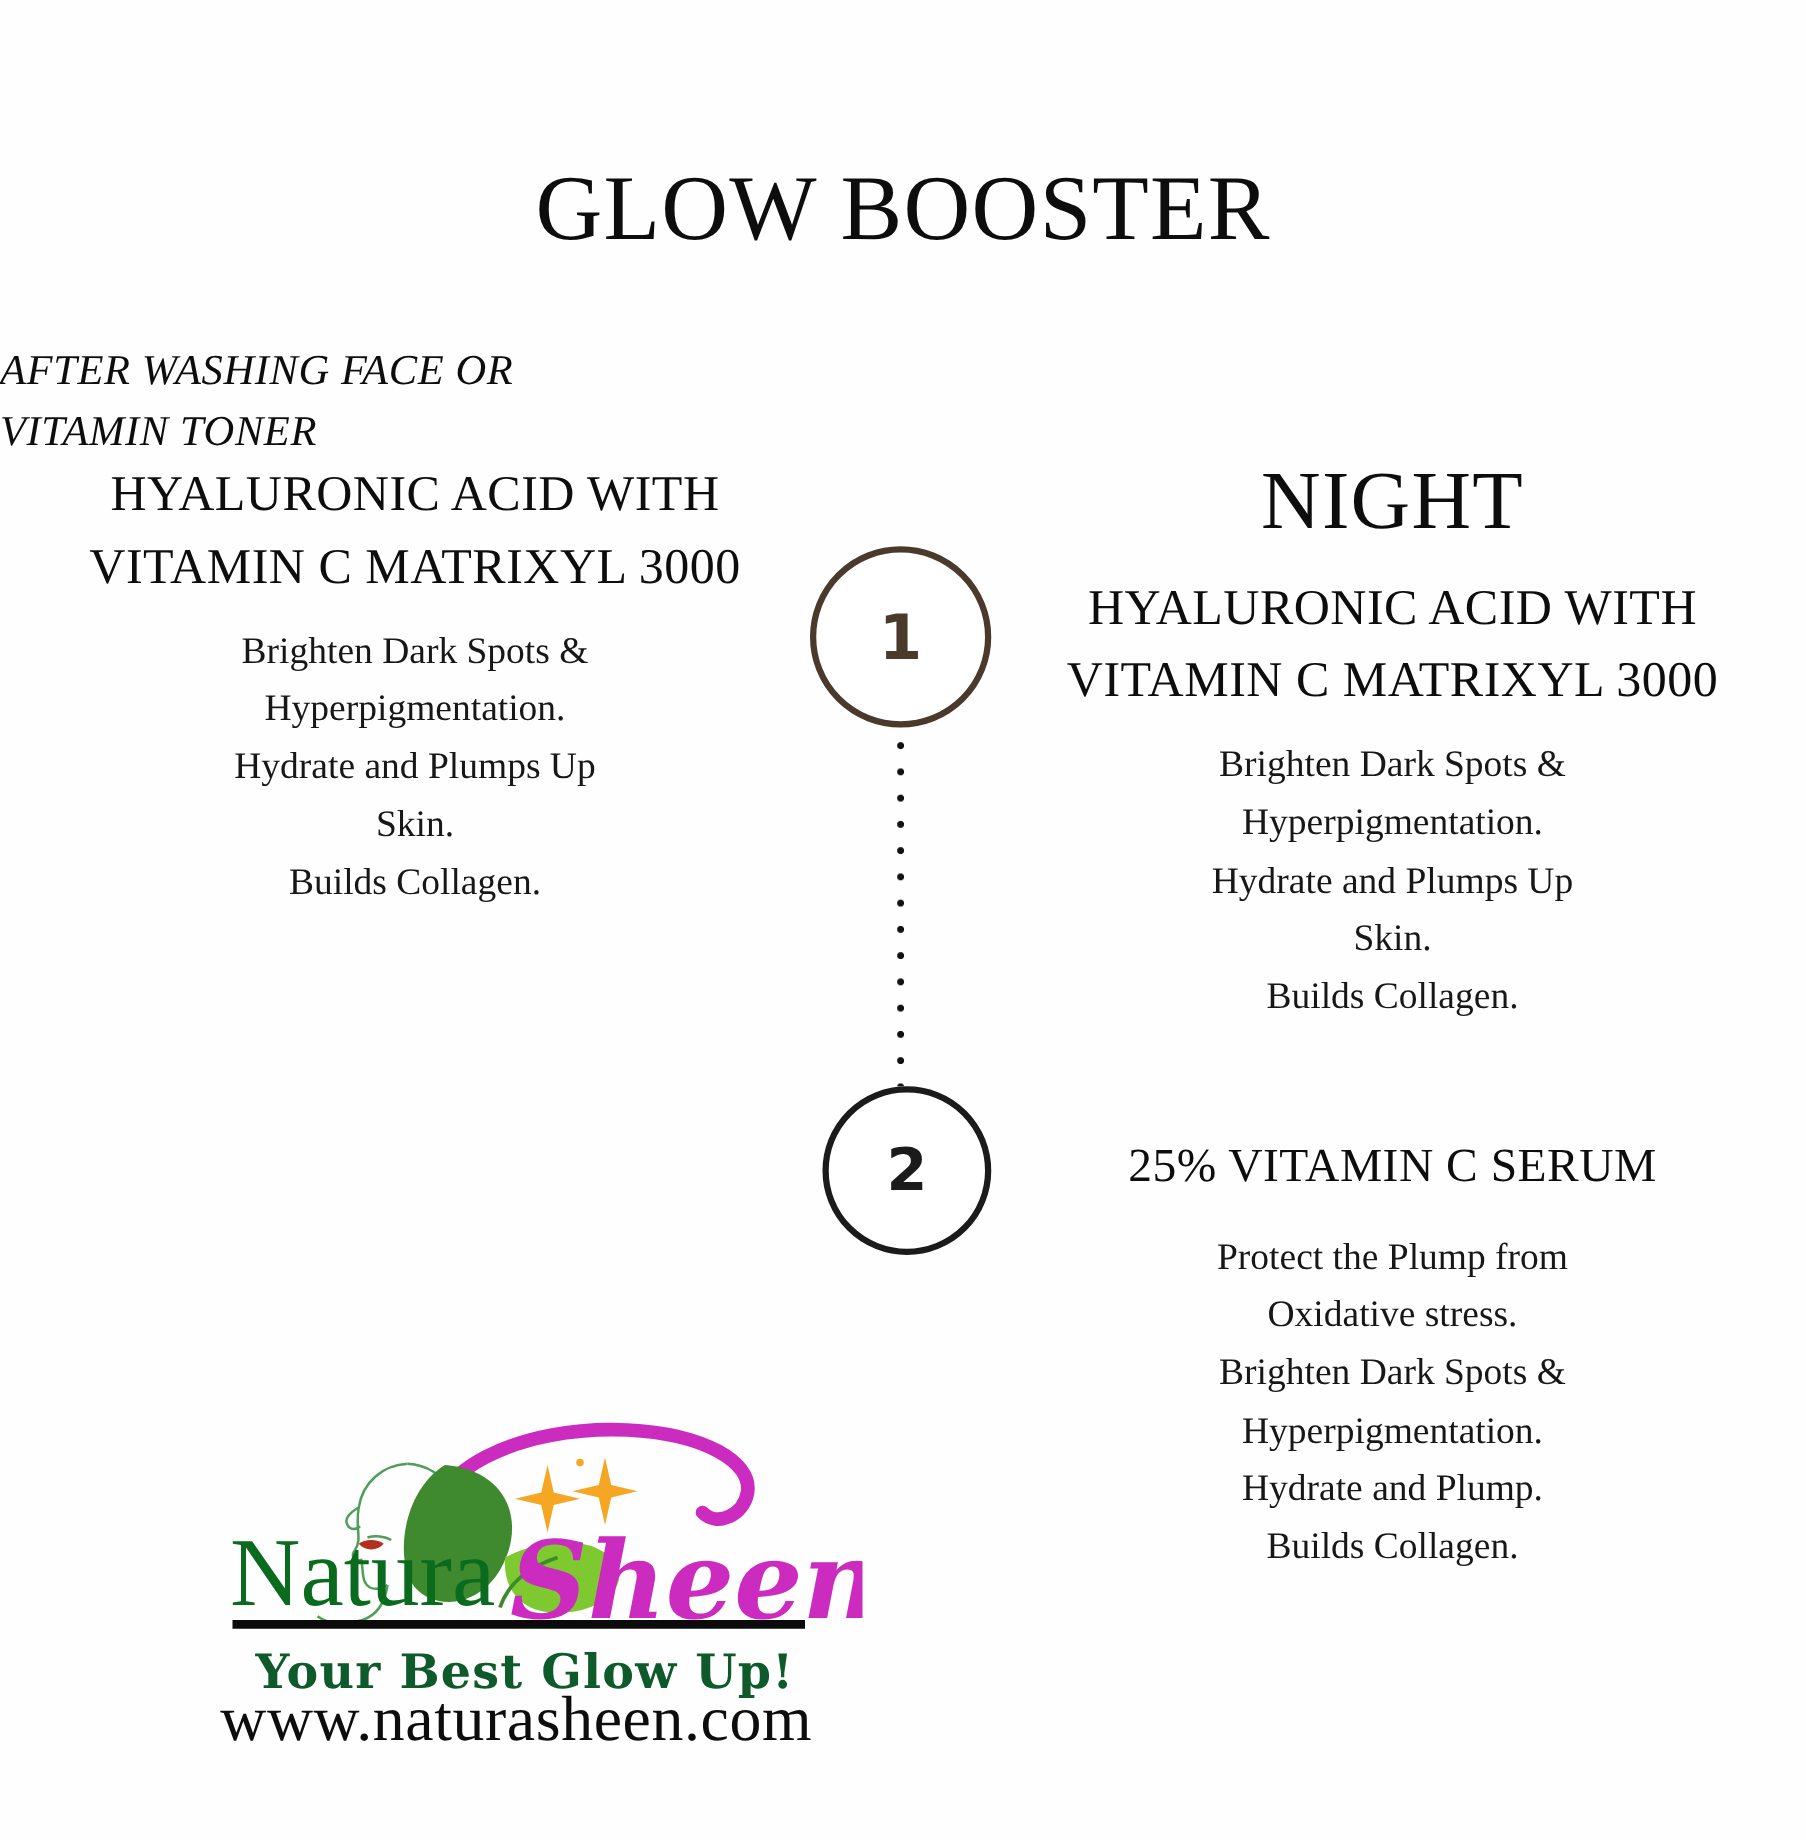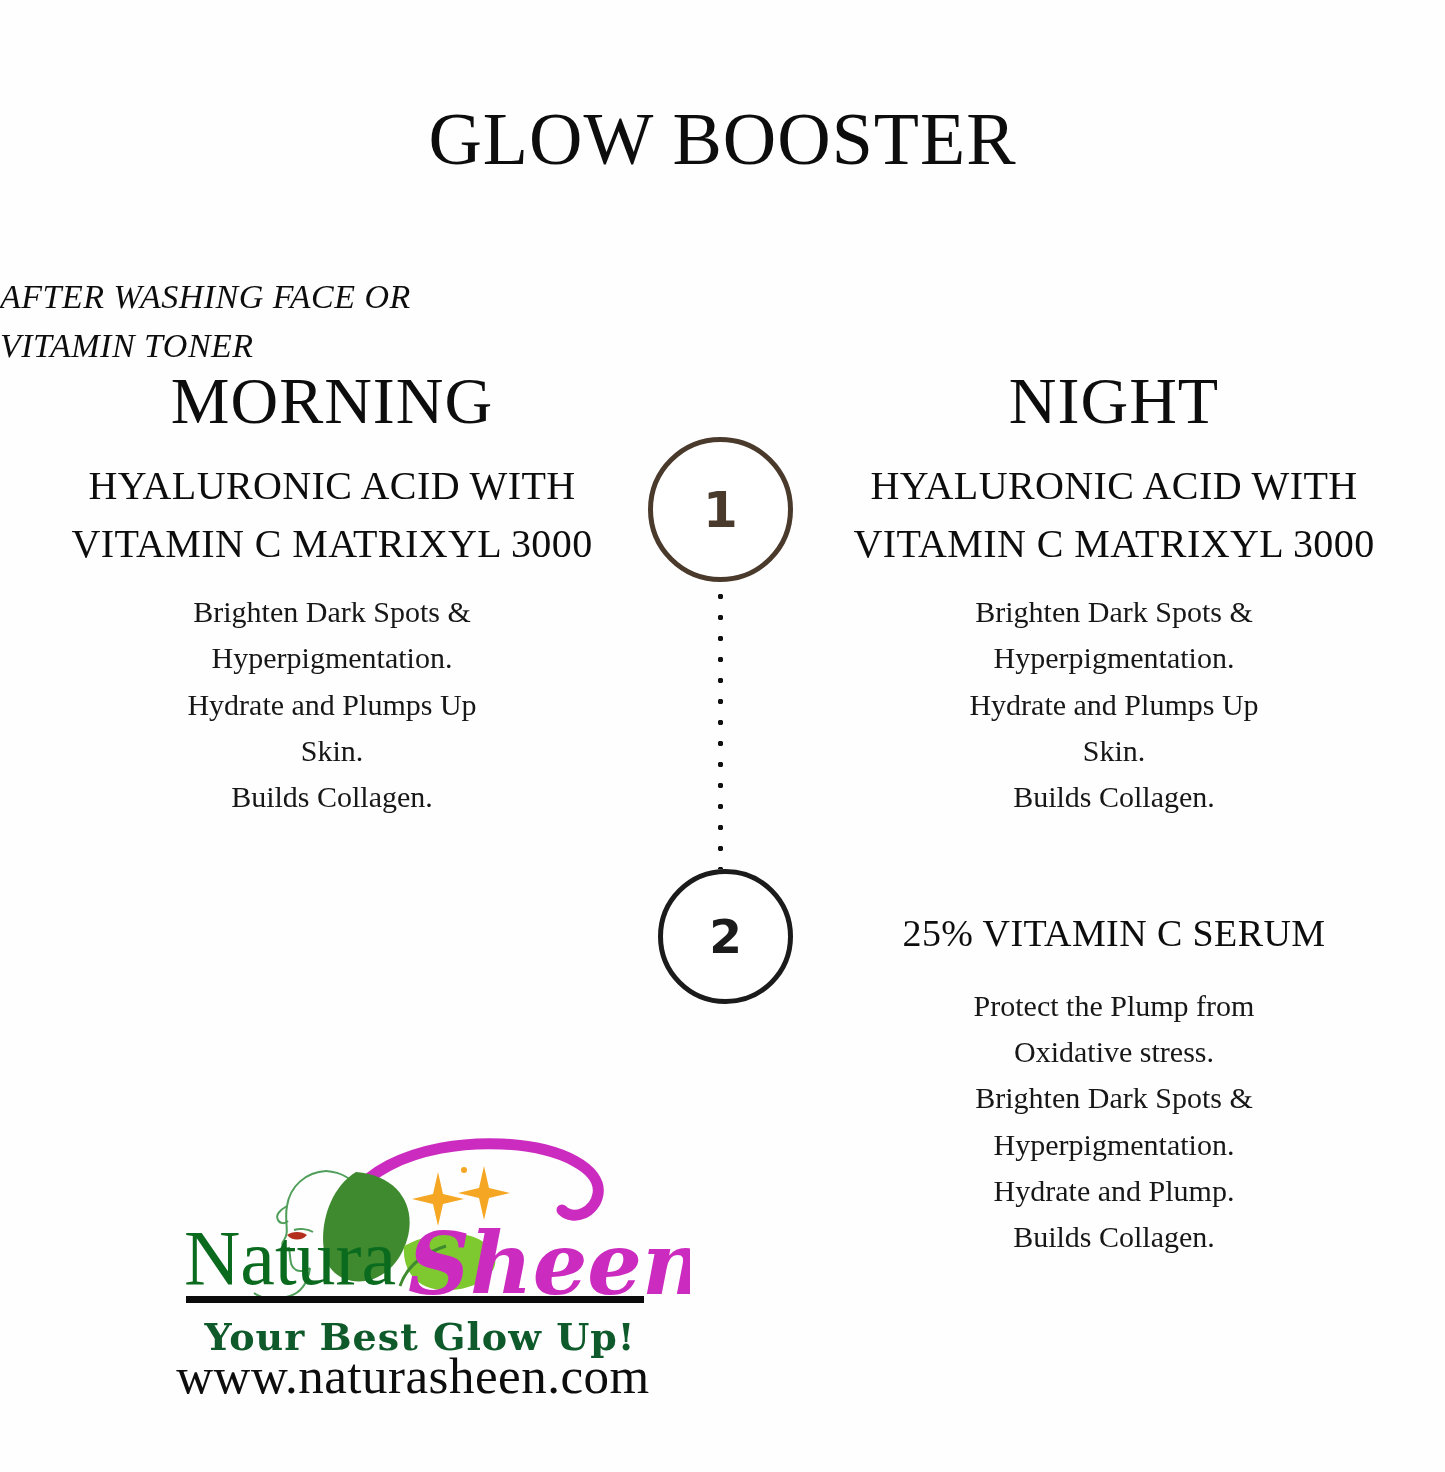--- a/index.html
+++ b/index.html
@@ -17,21 +17,21 @@
     width: 1445px;
     height: 1472px;
     background: #fefefe;
     overflow: hidden;
     margin: 0 auto;
   }
 
   
   .title {
     position: absolute;
-    top: 102px;
+    top: 130px;
     left: 0;
     width: 1445px;
     text-align: center;
     font-size: 74px;
     line-height: 1.0;
     letter-spacing: 1px;
     font-weight: 400;
     color: #0d0d0d;
   }
   .subtitle {
@@ -178,21 +178,20 @@
 
 <div class="poster">
 
   <div class="title">GLOW BOOSTER</div>
   <div class="subtitle">
     <div>AFTER WASHING FACE OR</div>
     <div>VITAMIN TONER</div>
   </div>
 
   <div class="col col-morning">
-    <div class="col-heading">MORNING</div>
     <div class="product-name">HYALURONIC ACID WITH VITAMIN C MATRIXYL 3000</div>
     <div class="benefits">
       <div>Brighten Dark Spots &amp;</div>
       <div>Hyperpigmentation.</div>
       <div>Hydrate and Plumps Up</div>
       <div>Skin.</div>
       <div>Builds Collagen.</div>
     </div>
   </div>
 

